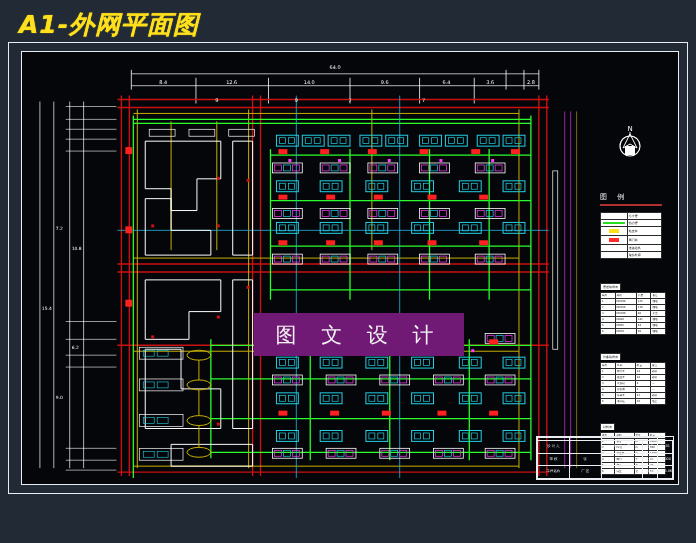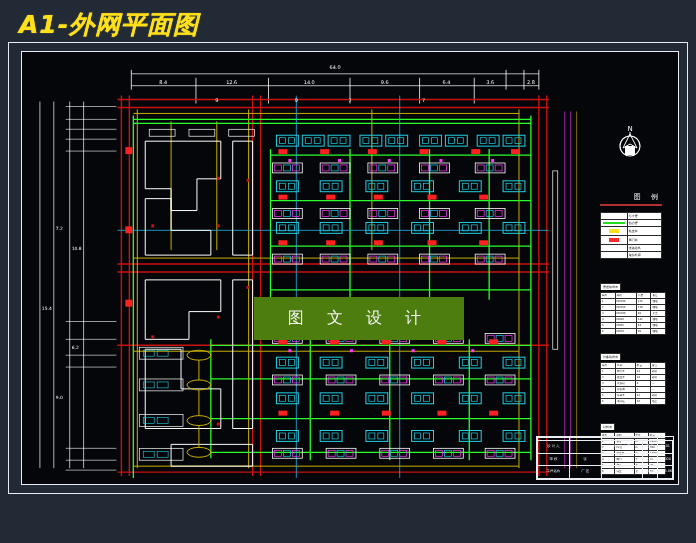--- a/index.html
+++ b/index.html
@@ -31,33 +31,33 @@
     border:1px solid #e9edf2;
     box-sizing:border-box;
     overflow:hidden;
   }
   
   #plan{position:absolute;left:0;top:0;right:0;bottom:0;background:#0b0d12;}
   #plan-bg{position:absolute;left:0;top:0;width:100%;height:100%;background:#05060a;}
   svg.layer{position:absolute;left:0;top:0;width:100%;height:100%;}
   
   #watermark{
-    position:absolute;left:232px;top:245px;width:210px;height:43px;
-    background:#4d7c0f;
+    position:absolute;left:232px;top:261px;width:210px;height:43px;
+    background:#701a75;
     display:flex;align-items:center;justify-content:center;
-    color:#f2f2f2;font-size:16px;letter-spacing:9px;
+    color:#f2f2f2;font-size:21px;letter-spacing:9px;
     font-family:"DejaVu Sans", sans-serif;
     z-index:40;
   }
   
   #north{position:absolute;left:592px;top:70px;width:32px;height:38px;z-index:30;}
   
   #legend{position:absolute;left:578px;top:140px;width:62px;z-index:30;}
   #legend-title{
-    text-align:right;color:#fff;font-size:7px;letter-spacing:4px;
+    text-align:left;color:#fff;font-size:7px;letter-spacing:4px;
     font-family:"DejaVu Sans", sans-serif;
     padding-bottom:2px;border-bottom:2px solid #b03030;margin-bottom:6px;
   }
   table.mini{border-collapse:collapse;background:#fff;width:100%;}
   table.mini td{
     border:.5px solid #2a2a2a;height:6px;font-size:3px;color:#111;
     padding:0 1px;font-family:"DejaVu Sans", sans-serif;
     line-height:6px;overflow:hidden;white-space:nowrap;
   }
   td.sym{width:44%;}

